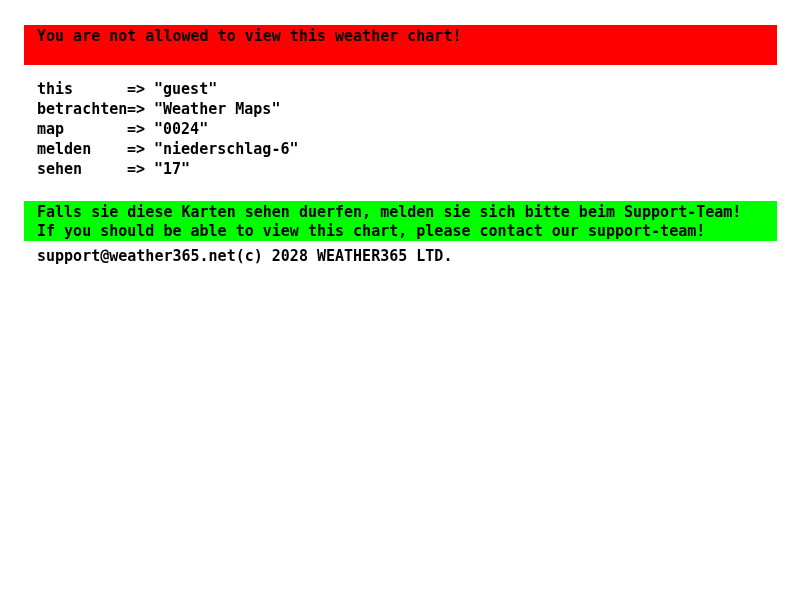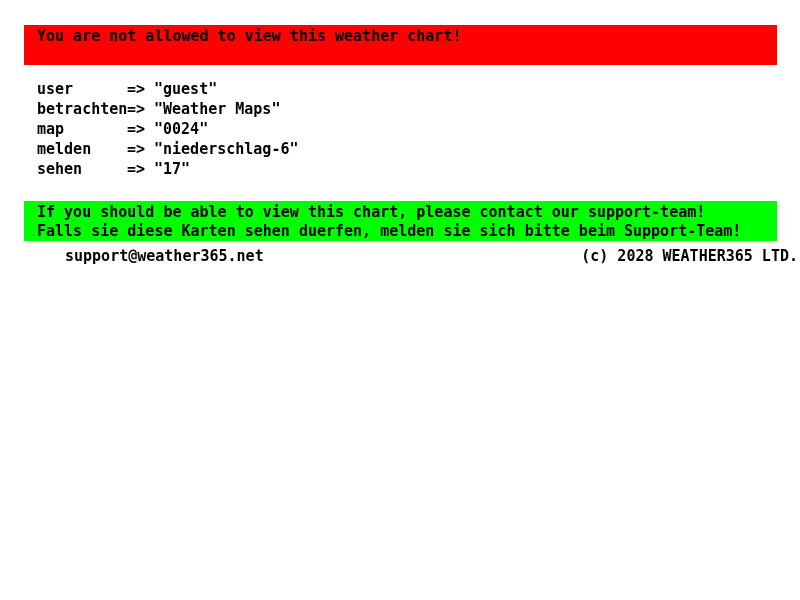--- a/index.html
+++ b/index.html
@@ -53,46 +53,45 @@
   .kv-arrow {
     display: inline-block;
     width: 27px;
   }
   .footer {
     position: absolute;
     left: 37px;
     top: 248px;
     width: 733px;
     display: flex;
-    justify-content: space-between;
+    justify-content: flex-start;
     line-height: 16px;
     white-space: pre;
-    margin-left: 28px;
   }
 </style>
 </head>
 <body style="background: rgb(255, 255, 255); color: rgb(0, 0, 0);">
 
 <div class="stage">
 
   <div class="banner banner-error" style="background: rgb(255, 0, 0);">
     <div class="banner-line">You are not allowed to view this weather chart!</div>
   </div>
 
   <div class="details">
-    <div class="kv-row"><span class="kv-key">user</span><span class="kv-arrow">=&gt;</span><span class="kv-value">"guest"</span></div>
+    <div class="kv-row"><span class="kv-key">this</span><span class="kv-arrow">=&gt;</span><span class="kv-value">"guest"</span></div>
     <div class="kv-row"><span class="kv-key">betrachten</span><span class="kv-arrow">=&gt;</span><span class="kv-value">"Weather Maps"</span></div>
     <div class="kv-row"><span class="kv-key">map</span><span class="kv-arrow">=&gt;</span><span class="kv-value">"0024"</span></div>
     <div class="kv-row"><span class="kv-key">melden</span><span class="kv-arrow">=&gt;</span><span class="kv-value">"niederschlag-6"</span></div>
     <div class="kv-row"><span class="kv-key">sehen</span><span class="kv-arrow">=&gt;</span><span class="kv-value">"17"</span></div>
   </div>
 
   <div class="banner banner-info" style="background: rgb(0, 255, 0);">
+    <div class="banner-line">Falls sie diese Karten sehen duerfen, melden sie sich bitte beim Support-Team!</div>
     <div class="banner-line">If you should be able to view this chart, please contact our support-team!</div>
-    <div class="banner-line">Falls sie diese Karten sehen duerfen, melden sie sich bitte beim Support-Team!</div>
   </div>
 
   <div class="footer">
     <span>support@weather365.net</span>
     <span>(c) 2028 WEATHER365 LTD.</span>
   </div>
 
 </div>
 
 </body></html>

